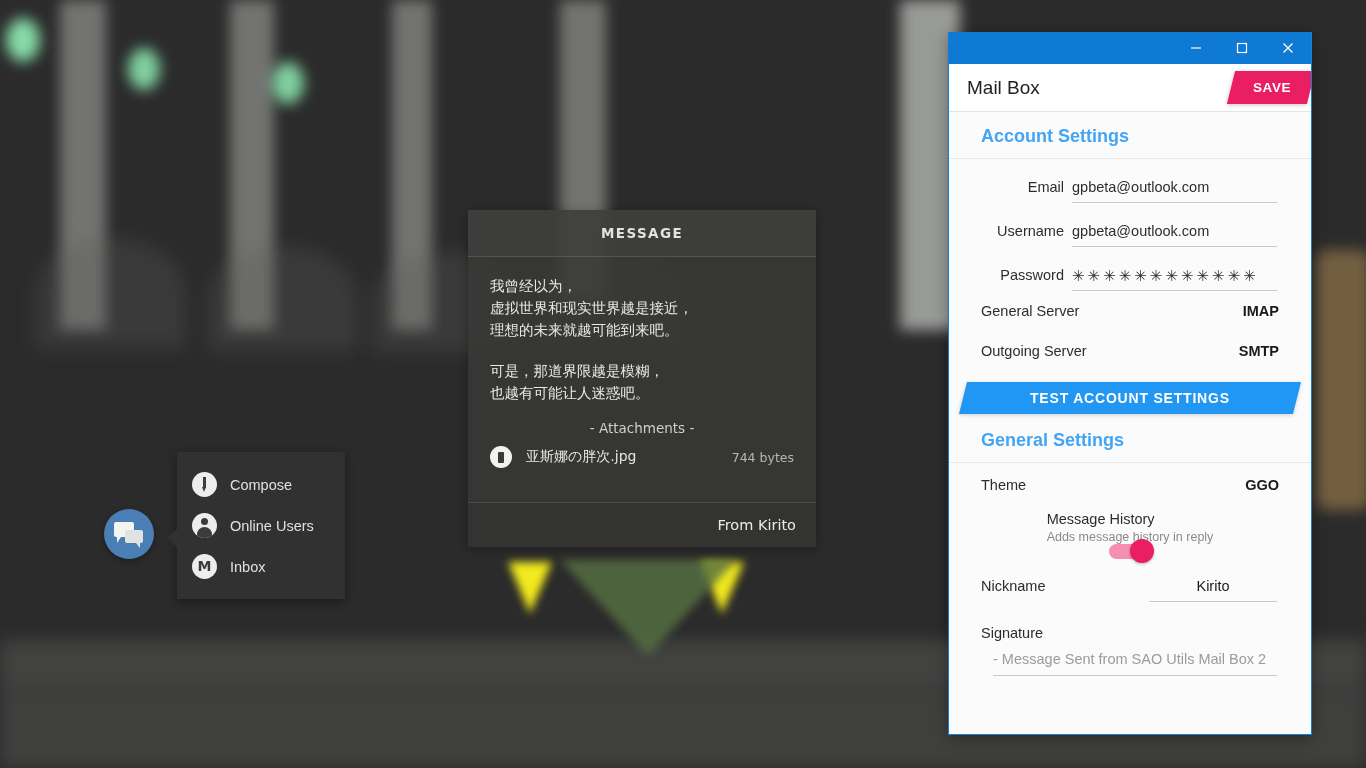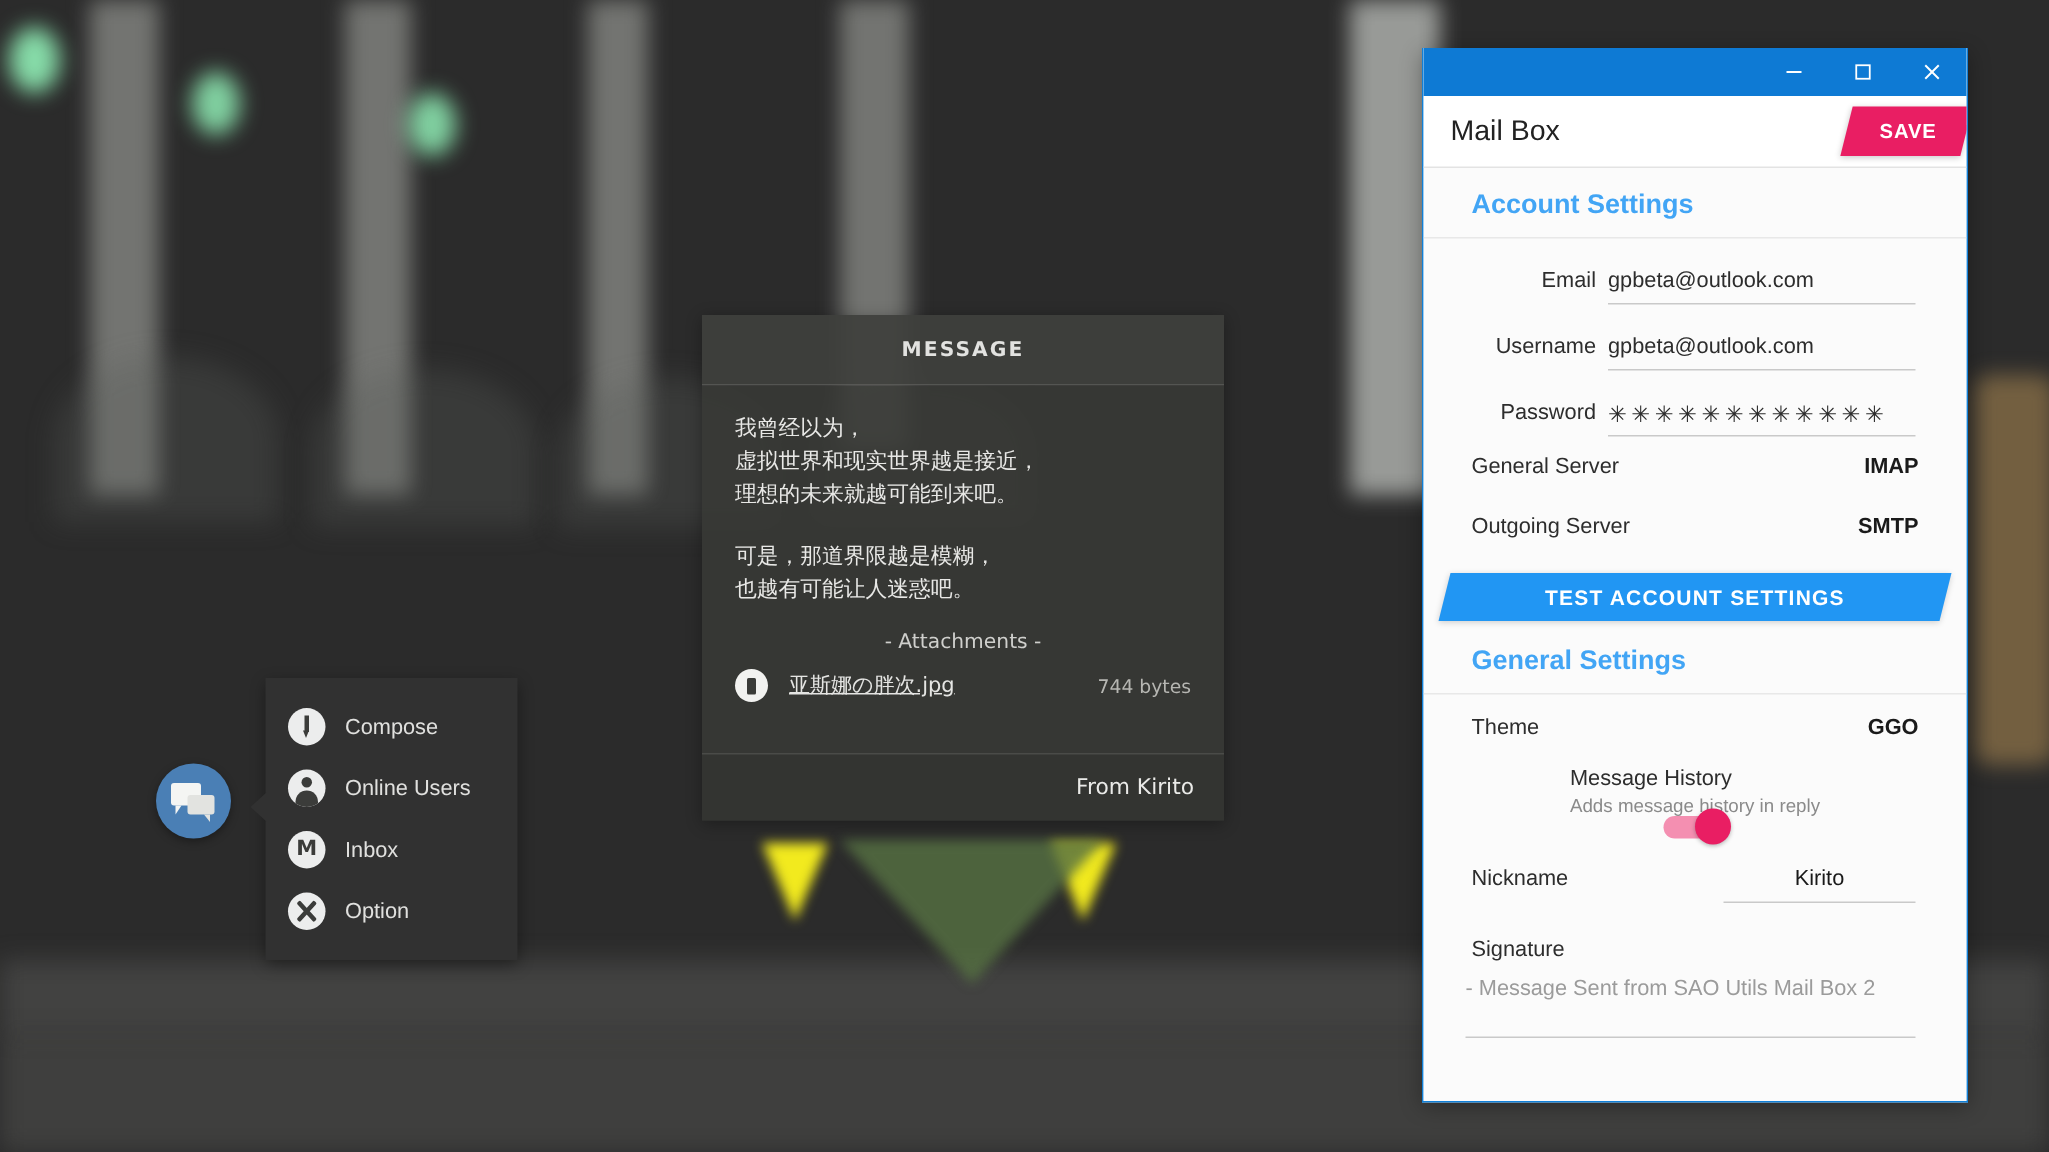--- a/index.html
+++ b/index.html
@@ -145,21 +145,20 @@
   .attach-icon i {
     display: block;
     width: 6px; height: 11px;
     background: #3a3b38;
     border-radius: 1px;
   }
   .attach-name {
     color: #e5e5e3;
     font-size: 14px;
     flex: 1;
-    text-decoration: underline;
   }
   .attach-size {
     color: #b6b6b2;
     font-size: 12.5px;
   }
   #msg-footer {
     background: rgba(52,53,50,0.90);
     border-top: 1px solid rgba(130,130,125,0.30);
     height: 44px;
     display: flex;
@@ -469,25 +468,25 @@
     color: #1a1a1a;
     border-bottom: 1px solid #c9c9c9;
     padding-bottom: 7px;
   }
   .sig-label {
     font-size: 14.5px;
     color: #2d2d2d;
     padding: 14px 0 0 32px;
   }
   .sig-input {
-    margin: 10px 34px 0 28px;
+    margin: 10px 34px 0 44px;
     font-size: 14.5px;
     color: #9b9b9b;
     border-bottom: 1px solid #c9c9c9;
-    padding-bottom: 24px;
+    padding-bottom: 8px;
   }
 </style>
 </head>
 <body>
 
 <div id="screen">
 
   <div id="bg2"></div>
   <div id="bg">
     <div class="bg-col" style="left:60px;  top:0;   width:46px;  height:330px;"></div>
@@ -524,24 +523,20 @@
     <div class="menu-item">
       <span class="menu-icon ic-person"></span>
       <span>Online Users</span>
     </div>
     <div class="menu-item">
       <span class="menu-icon ic-m">
           <span>M</span>
         </span>
       <span>Inbox</span>
     </div>
-    <div class="menu-item">
-      <span class="menu-icon ic-tools"></span>
-      <span>Option</span>
-    </div>
   </div>
 
   <div id="message-dialog">
     <div id="msg-header">MESSAGE</div>
     <div id="msg-body">
       <p class="para">我曾经以为，</p>
       <p class="para">虚拟世界和现实世界越是接近，</p>
       <p class="para">理想的未来就越可能到来吧。</p>
       <div class="gap"></div>
       <p class="para">可是，那道界限越是模糊，</p>

